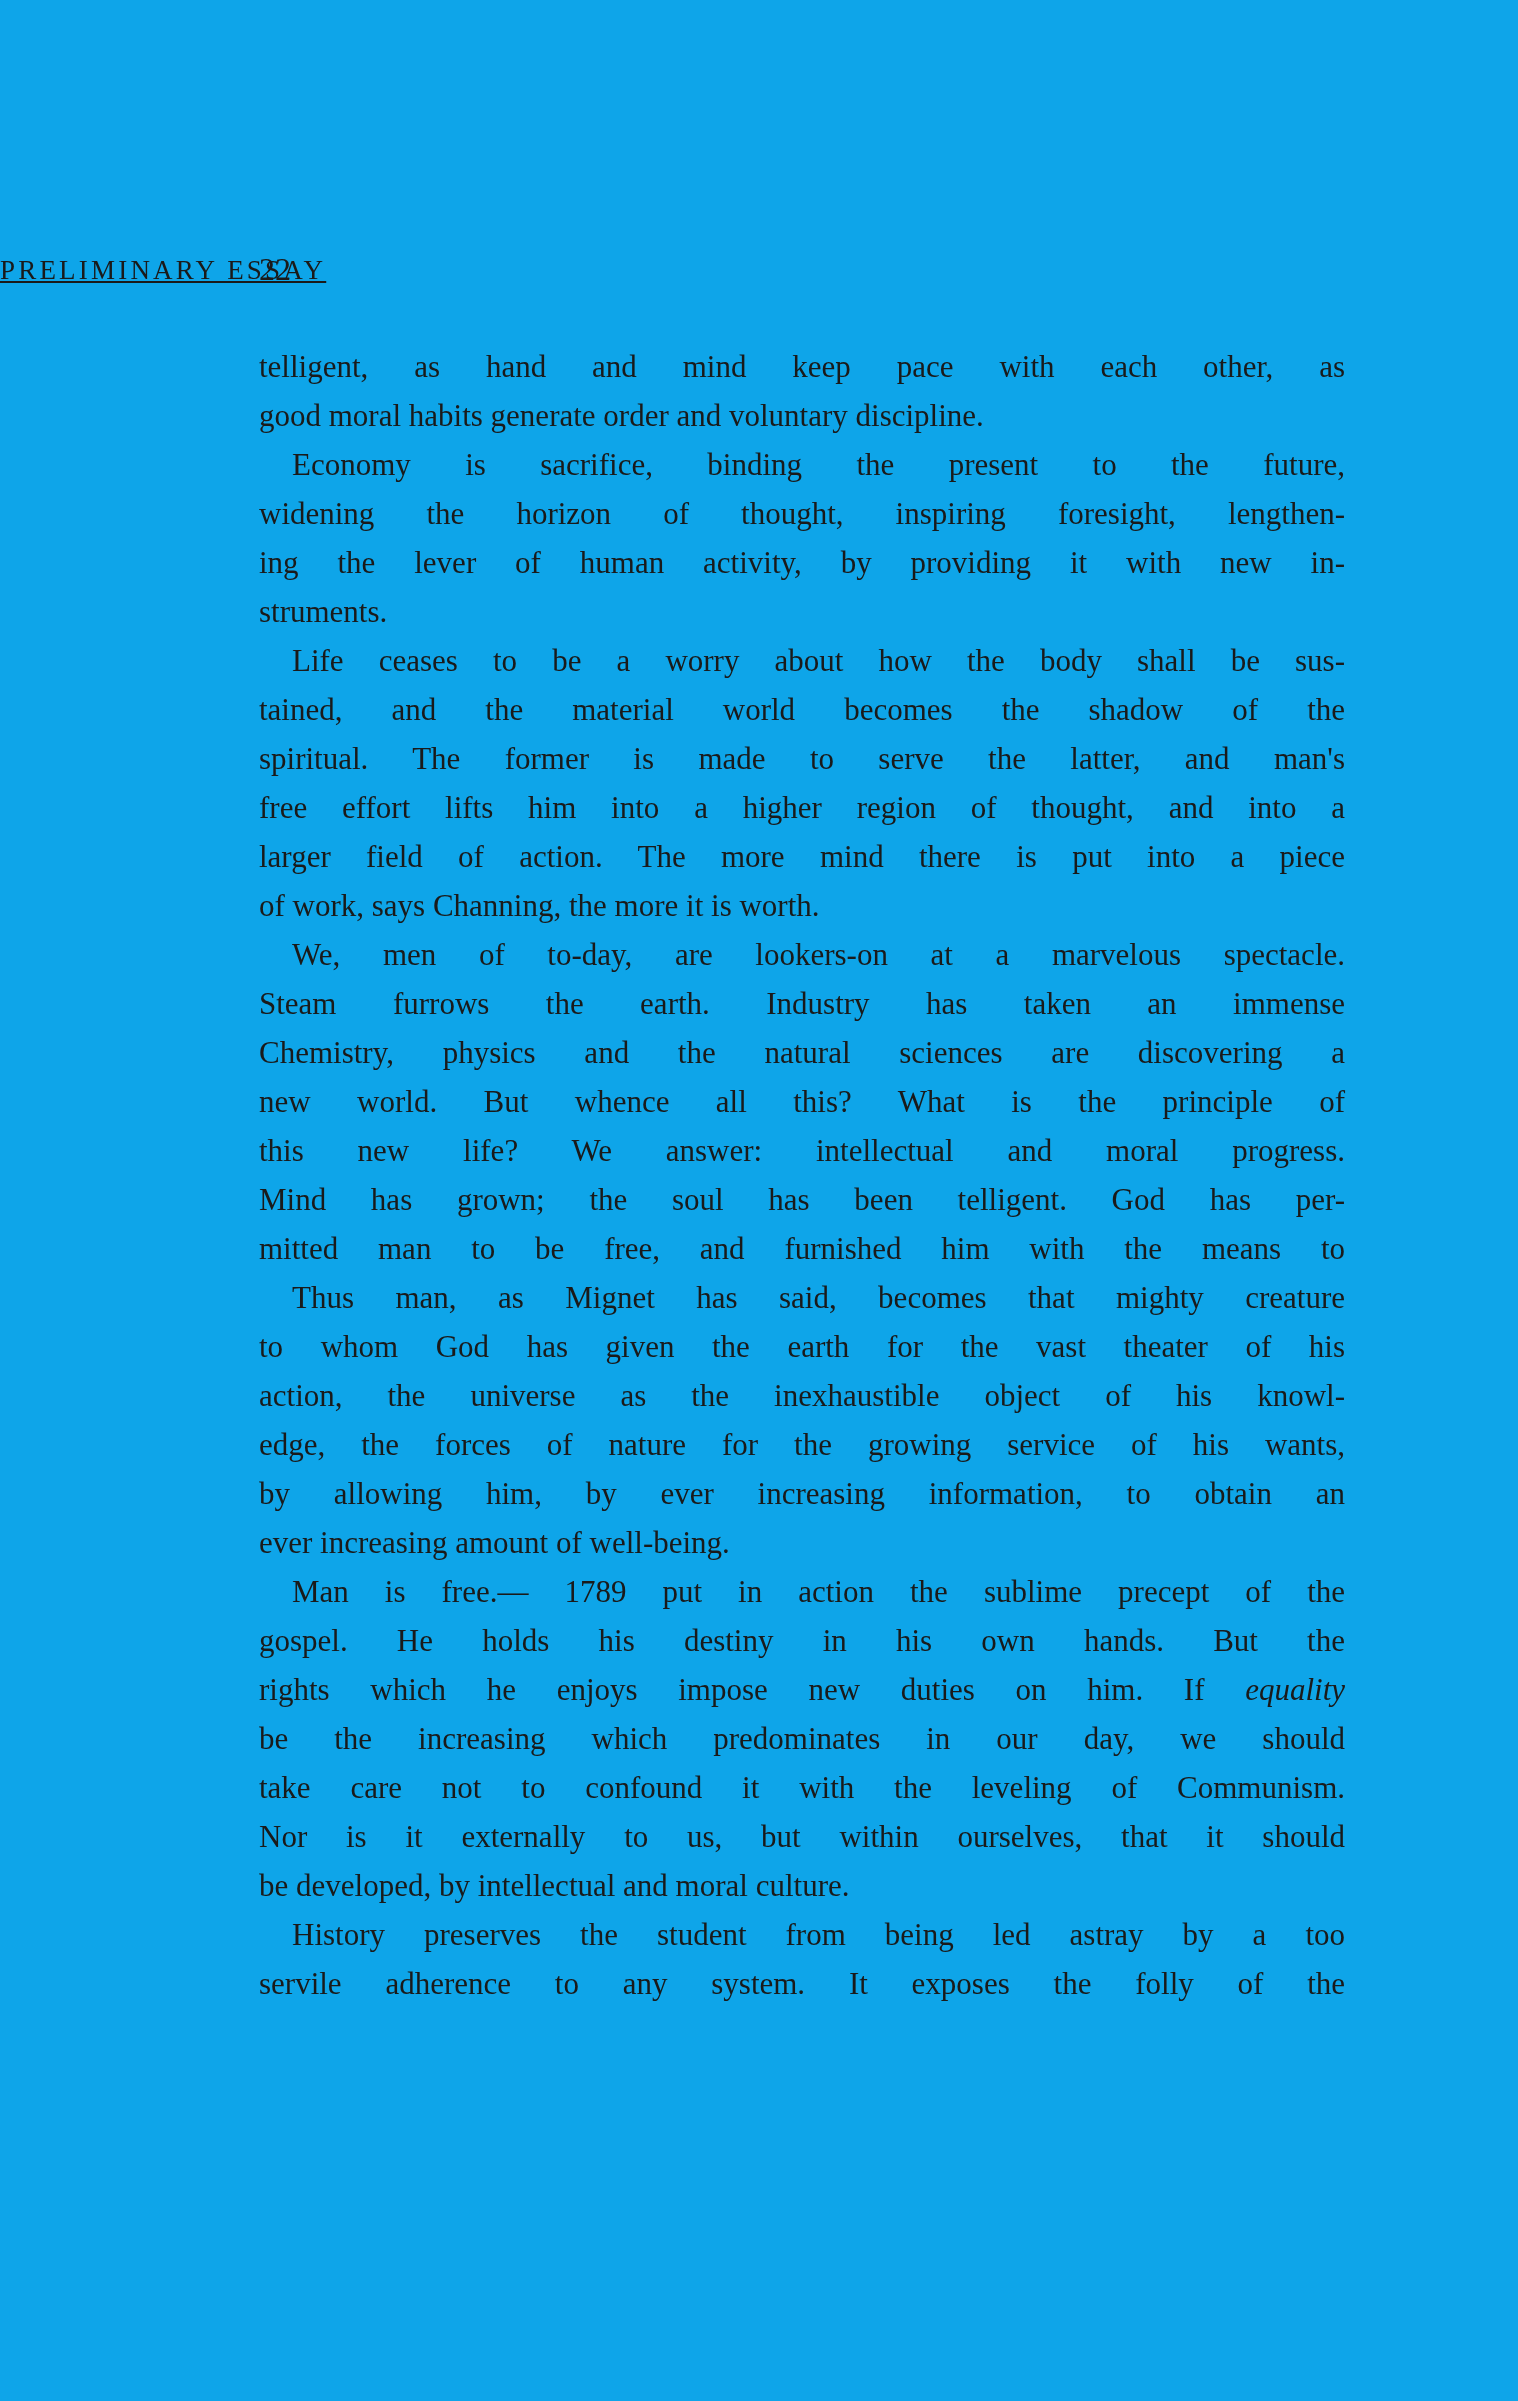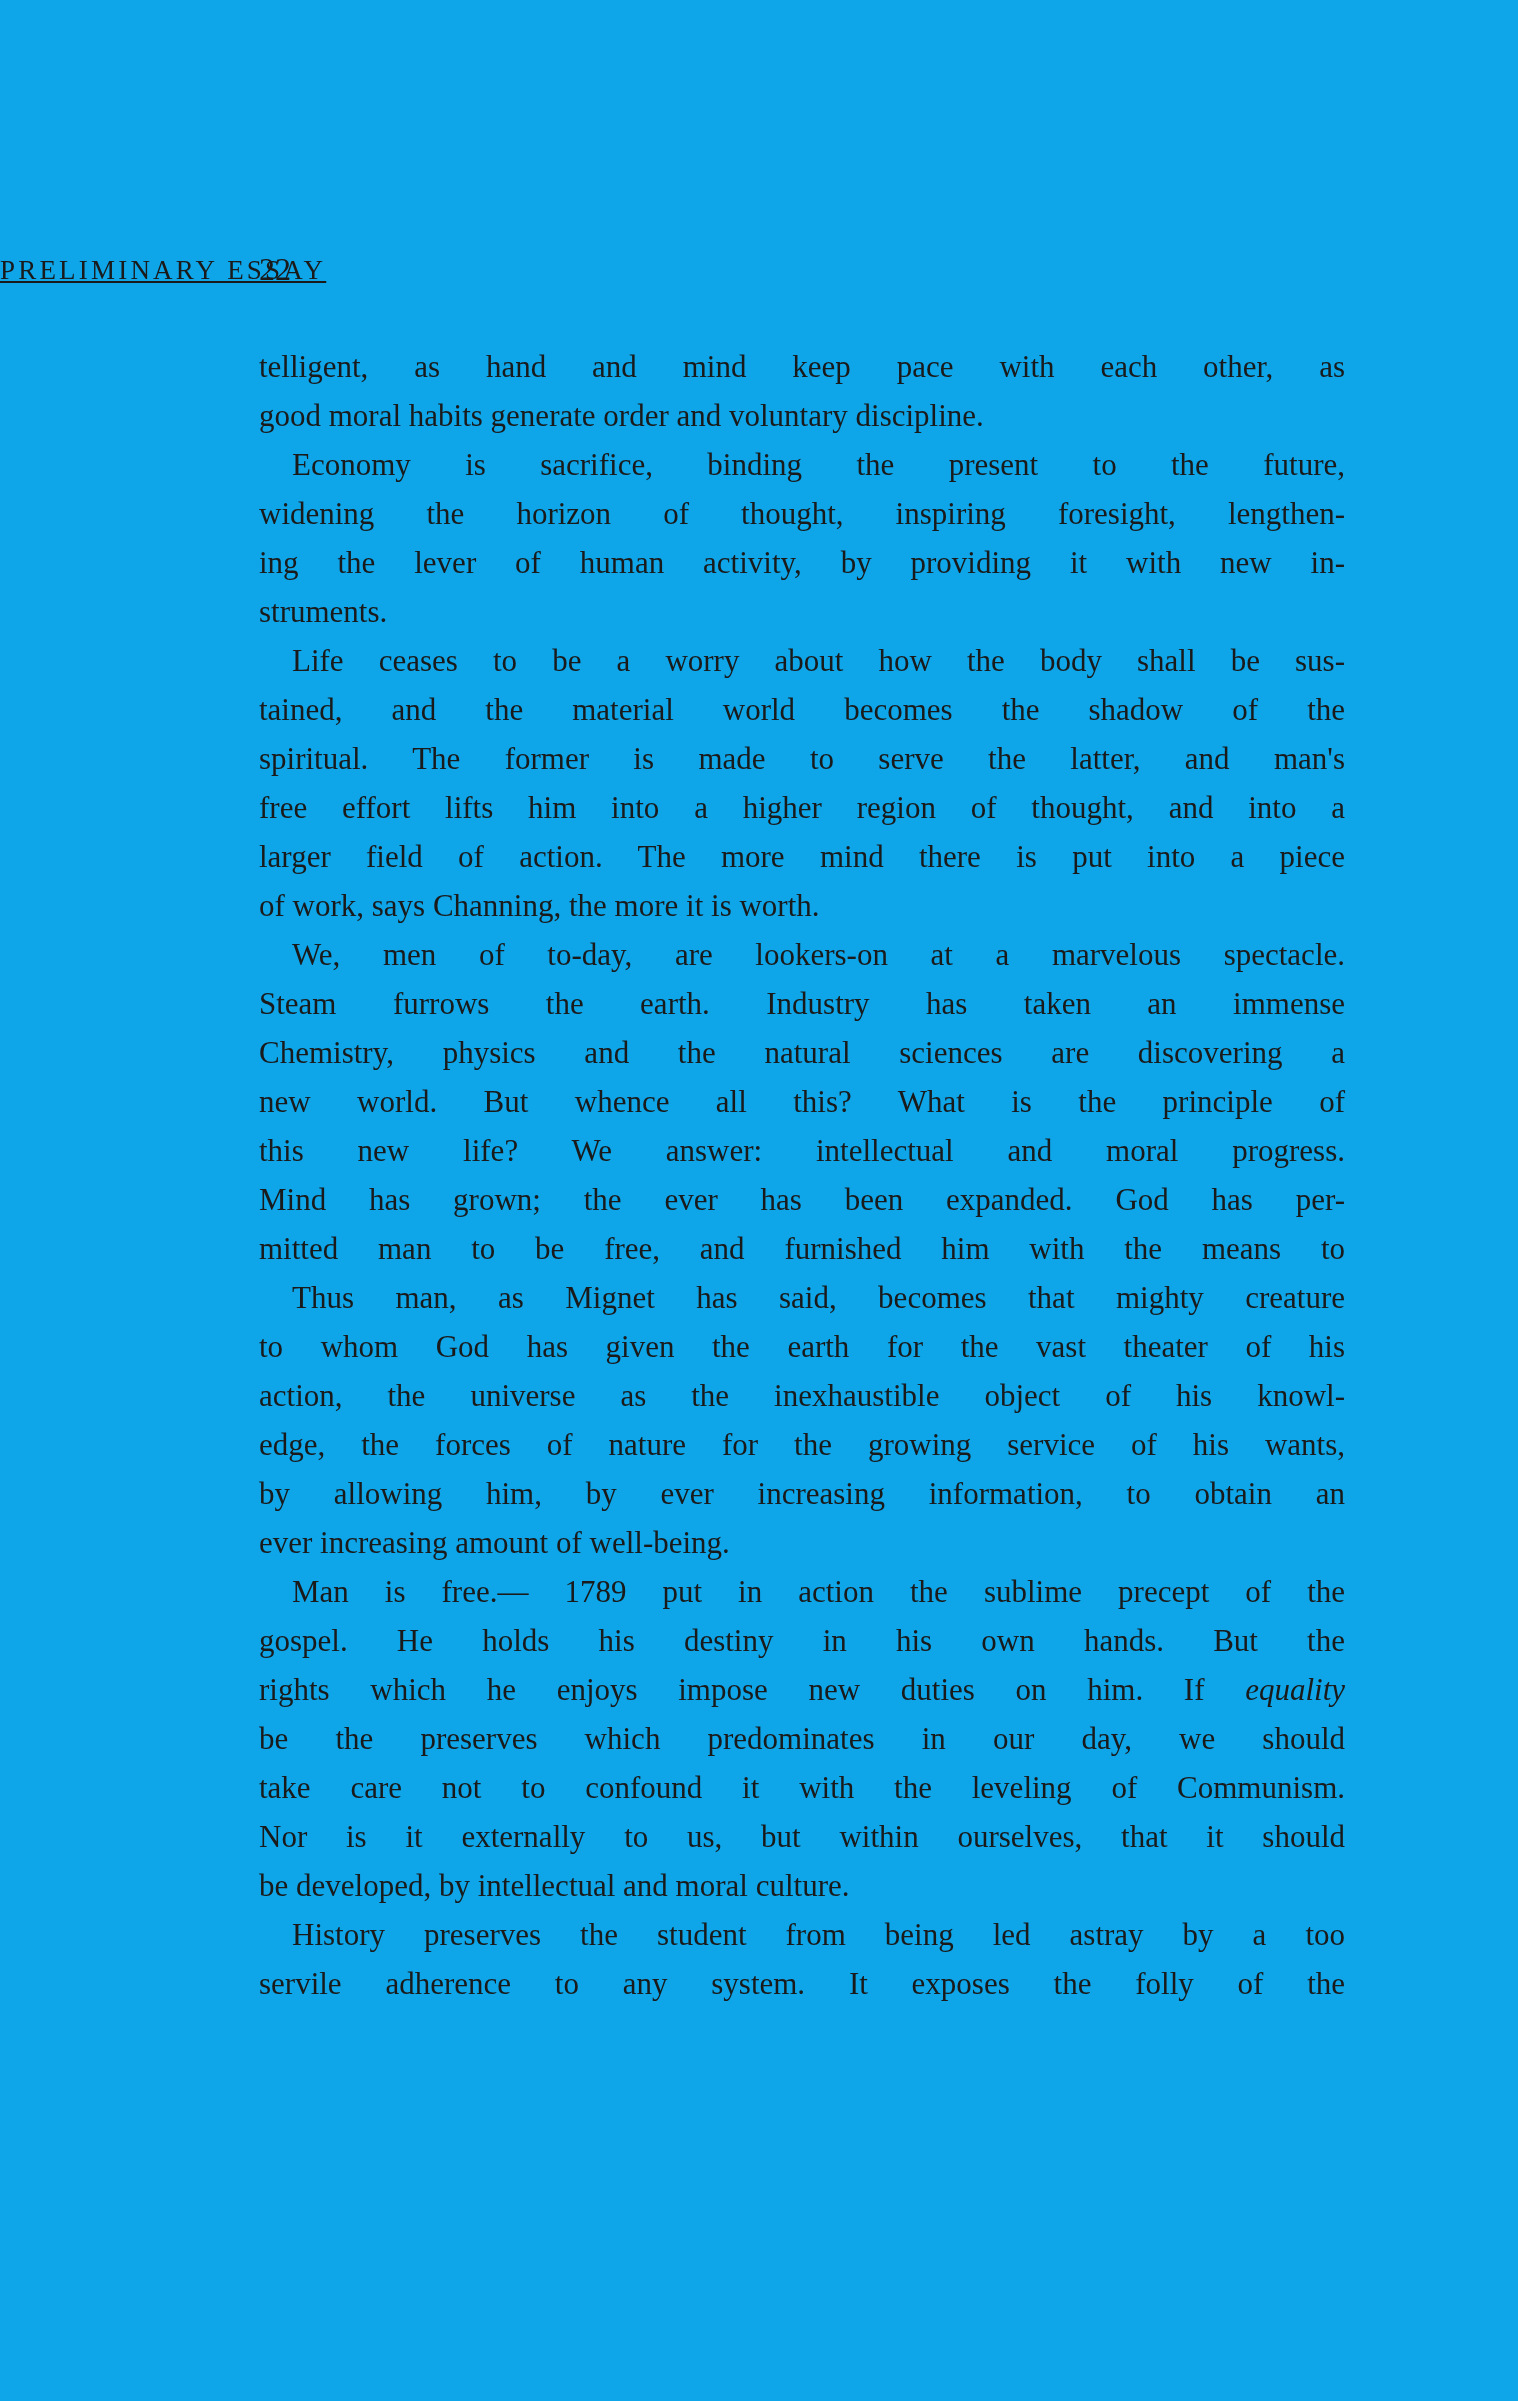--- a/index.html
+++ b/index.html
@@ -84,32 +84,32 @@
       <div class="line fill">tained, and the material world becomes the shadow of the</div>
       <div class="line fill">spiritual. The former is made to serve the latter, and man's</div>
       <div class="line fill">free effort lifts him into a higher region of thought, and into a</div>
       <div class="line fill">larger field of action. The more mind there is put into a piece</div>
       <div class="line">of work, says Channing, the more it is worth.</div>
       <div class="line fill indent">We, men of to-day, are lookers-on at a marvelous spectacle.</div>
       <div class="line fill">Steam furrows the earth. Industry has taken an immense</div>
       <div class="line fill">Chemistry, physics and the natural sciences are discovering a</div>
       <div class="line fill">new world. But whence all this? What is the principle of</div>
       <div class="line fill">this new life? We answer: intellectual and moral progress.</div>
-      <div class="line fill">Mind has grown; the ever has been expanded. God has per-</div>
+      <div class="line fill">Mind has grown; the soul has been telligent. God has per-</div>
       <div class="line fill">mitted man to be free, and furnished him with the means to</div>
       <div class="line fill indent">Thus man, as Mignet has said, becomes that mighty creature</div>
       <div class="line fill">to whom God has given the earth for the vast theater of his</div>
       <div class="line fill">action, the universe as the inexhaustible object of his knowl-</div>
       <div class="line fill">edge, the forces of nature for the growing service of his wants,</div>
       <div class="line fill">by allowing him, by ever increasing information, to obtain an</div>
       <div class="line">ever increasing amount of well-being.</div>
       <div class="line fill indent">Man is free.— 1789 put in action the sublime precept of the</div>
       <div class="line fill">gospel. He holds his destiny in his own hands. But the</div>
       <div class="line fill">rights which he enjoys impose new duties on him. If <i>equality</i></div>
-      <div class="line fill">be the preserves which predominates in our day, we should</div>
+      <div class="line fill">be the increasing which predominates in our day, we should</div>
       <div class="line fill">take care not to confound it with the leveling of Communism.</div>
       <div class="line fill">Nor is it externally to us, but within ourselves, that it should</div>
       <div class="line">be developed, by intellectual and moral culture.</div>
       <div class="line fill indent">History preserves the student from being led astray by a too</div>
       <div class="line fill">servile adherence to any system. It exposes the folly of the</div>
     </div>
 </div>
 
 
 </body></html>

